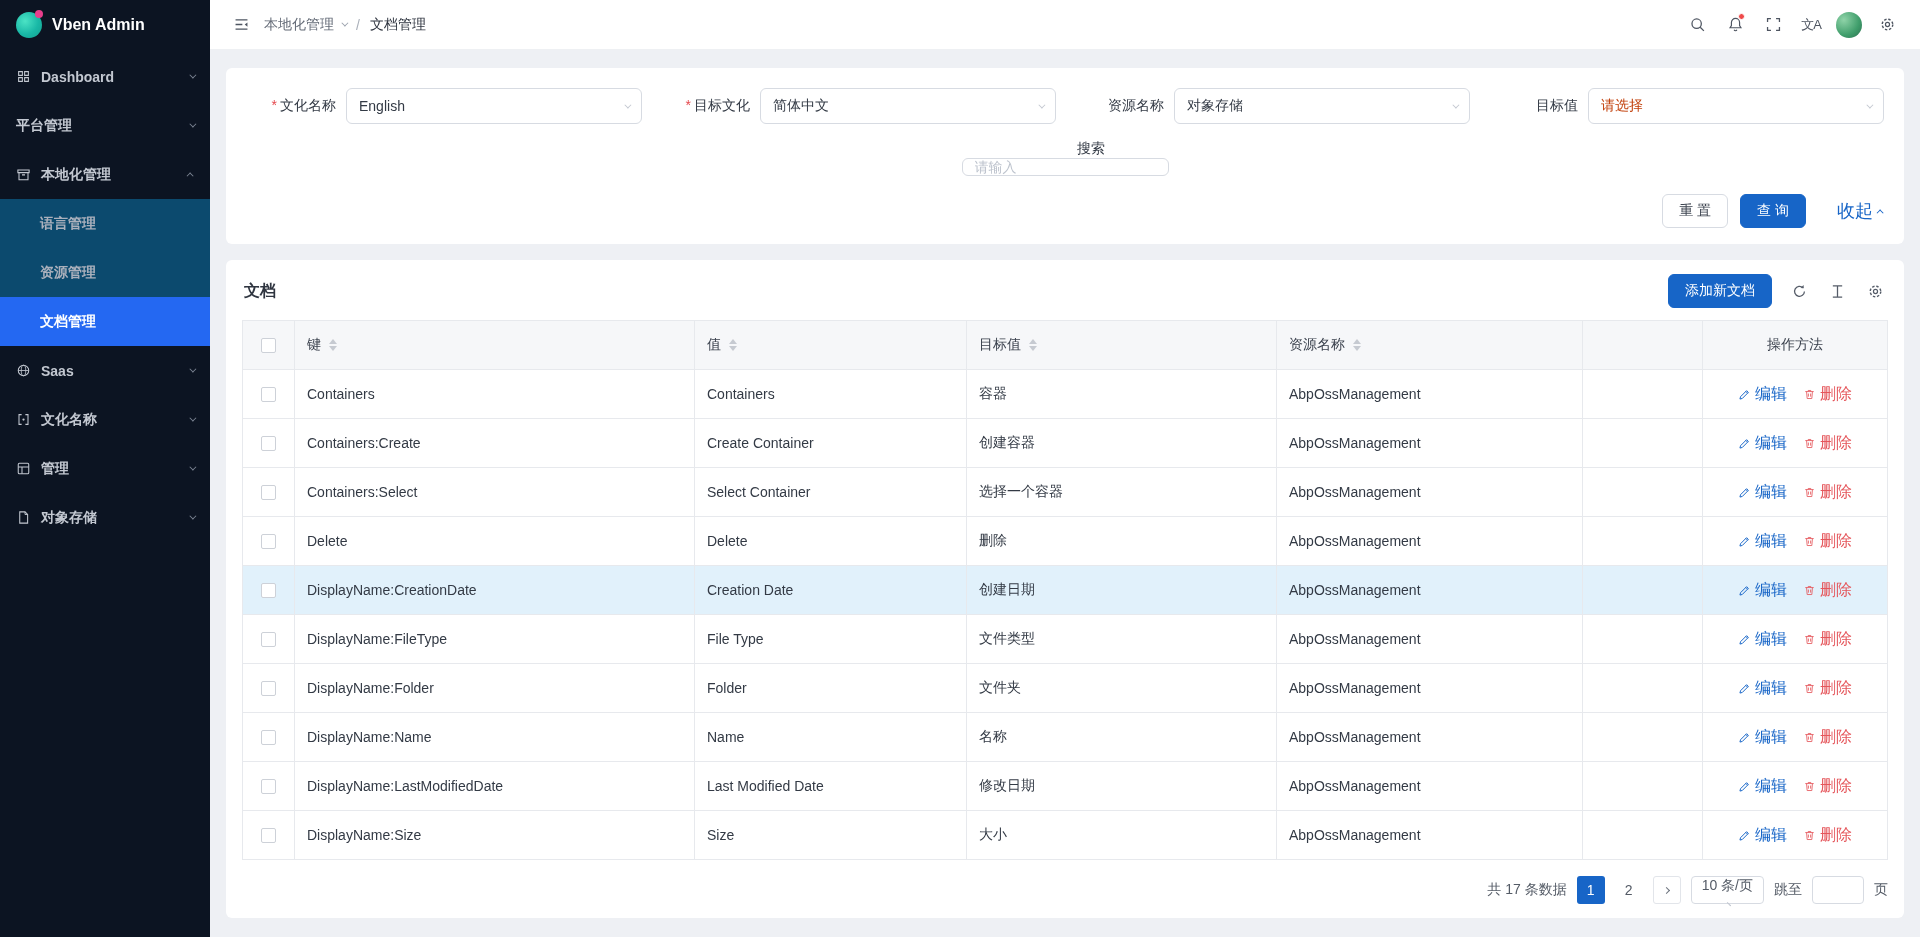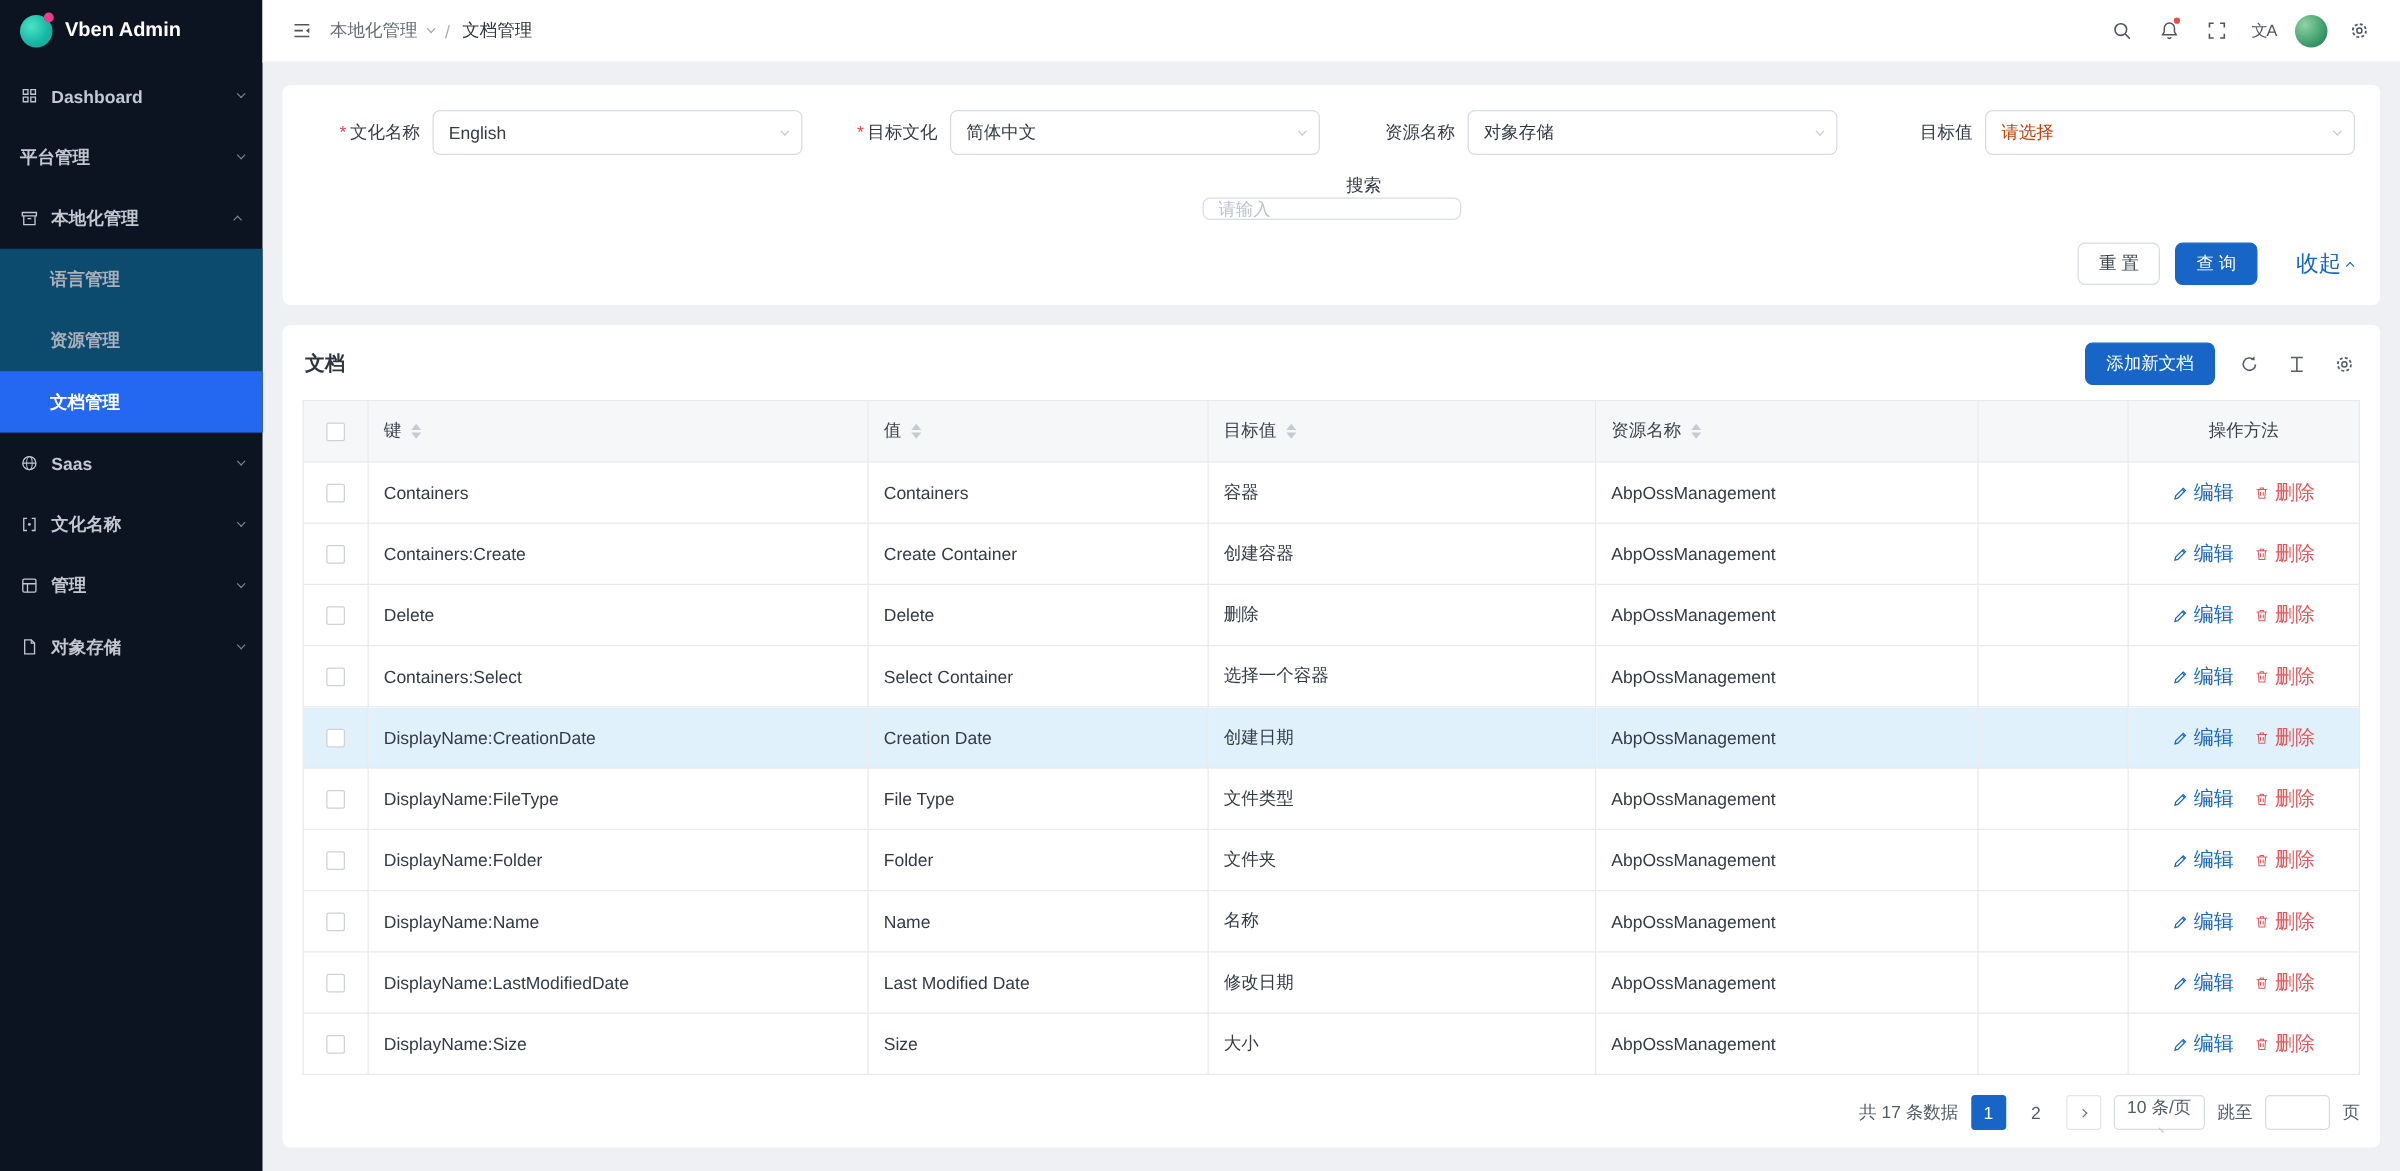--- a/index.html
+++ b/index.html
@@ -425,42 +425,42 @@
                     <span>编辑</span>
                   </span><span class="act del">
                     <svg>
                       <use href="#i-trash"></use>
                     </svg>
                     <span>删除</span>
                   </span></td>
             </tr>
             <tr>
               <td class="c-check"><input type="checkbox" style=""></td>
+              <td>Containers:Select</td>
+              <td>Select Container</td>
+              <td>选择一个容器</td>
+              <td>AbpOssManagement</td>
+              <td></td>
+              <td class="c-actions"><span class="act edit">
+                    <svg>
+                      <use href="#i-pencil"></use>
+                    </svg>
+                    <span>编辑</span>
+                  </span><span class="act del">
+                    <svg>
+                      <use href="#i-trash"></use>
+                    </svg>
+                    <span>删除</span>
+                  </span></td>
+            </tr>
+            <tr>
+              <td class="c-check"><input type="checkbox" style=""></td>
               <td>Delete</td>
               <td>Delete</td>
               <td>删除</td>
-              <td>AbpOssManagement</td>
-              <td></td>
-              <td class="c-actions"><span class="act edit">
-                    <svg>
-                      <use href="#i-pencil"></use>
-                    </svg>
-                    <span>编辑</span>
-                  </span><span class="act del">
-                    <svg>
-                      <use href="#i-trash"></use>
-                    </svg>
-                    <span>删除</span>
-                  </span></td>
-            </tr>
-            <tr>
-              <td class="c-check"><input type="checkbox" style=""></td>
-              <td>Containers:Select</td>
-              <td>Select Container</td>
-              <td>选择一个容器</td>
               <td>AbpOssManagement</td>
               <td></td>
               <td class="c-actions"><span class="act edit">
                     <svg>
                       <use href="#i-pencil"></use>
                     </svg>
                     <span>编辑</span>
                   </span><span class="act del">
                     <svg>
                       <use href="#i-trash"></use>

